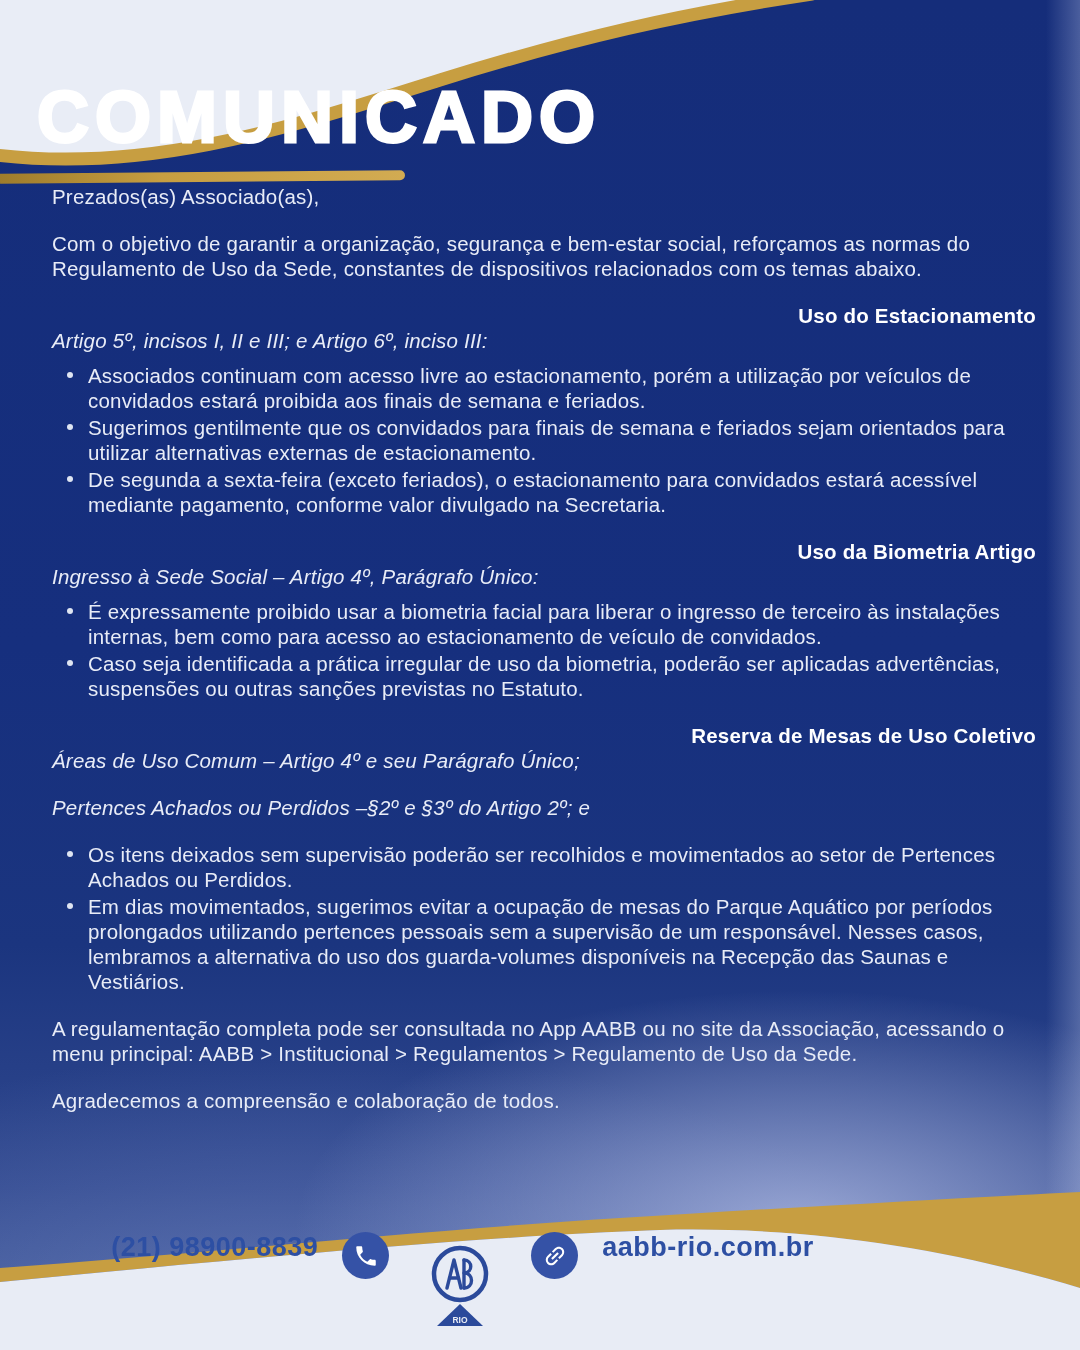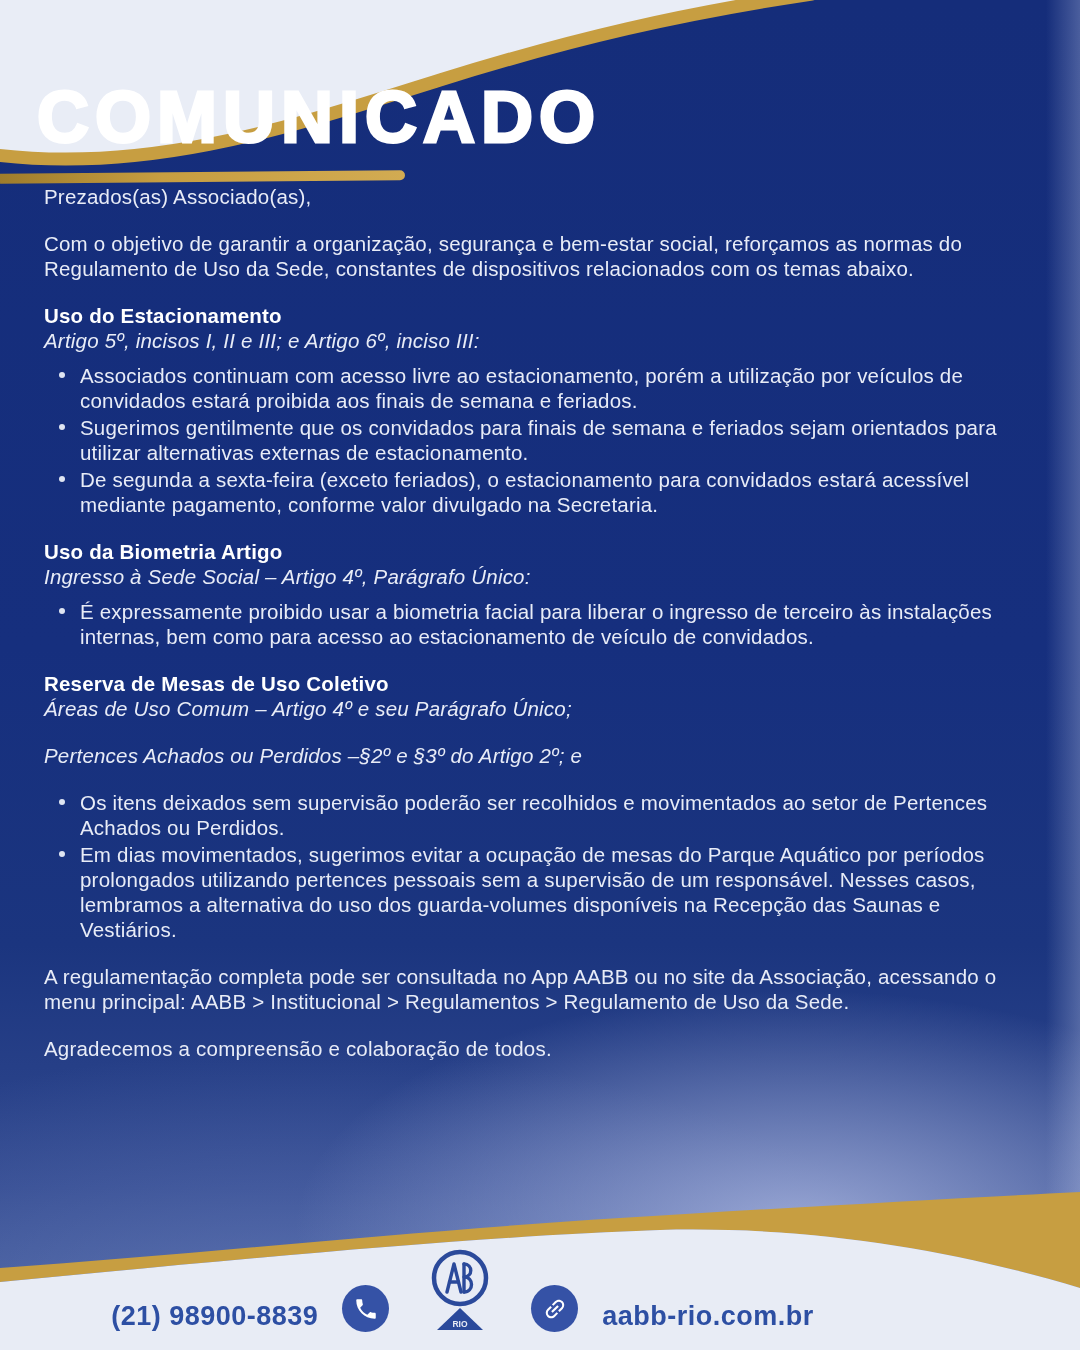--- a/index.html
+++ b/index.html
@@ -22,36 +22,36 @@
     position:absolute;left:37px;top:76px;margin:0;color:#ffffff;
     font-size:72px;font-weight:900;letter-spacing:6px;
     -webkit-text-stroke:3px #ffffff;
   }
   .title-underline{
     position:absolute;left:0;top:172px;width:405px;height:10px;
     background:linear-gradient(90deg,#9e7c2c,#c79e41 40%,#d2ab52);
     border-radius:0 7px 7px 0;transform:rotate(-0.5deg);
   }
   .content{
-    position:absolute;left:44px;right:44px;top:184px;
+    position:absolute;left:52px;right:44px;top:184px;
     color:#e8ecf7;font-size:20.5px;line-height:25px;letter-spacing:.2px;
   }
   .content p{margin:0 0 22px 0;}
-  .sec-heading{margin:6px 0 0 0;font-size:20.5px;font-weight:bold;color:#ffffff;line-height:25px;}
+  .sec-heading{margin:6px 0 0 0;font-size:20.5px;font-weight:bold;color:#ffffff;line-height:25px;text-align:right;}
   .sec-subtitle{font-style:italic;margin:0;line-height:25px;}
   .sec-subtitle.last{margin-bottom:10px;}
   ul.bullets{list-style:none;margin:10px 0 22px 0;padding:0 0 0 36px;}
   ul.bullets li{position:relative;margin:0 0 2px 0;}
   ul.bullets li::before{
     content:'';position:absolute;left:-21px;top:9px;width:6px;height:6px;border-radius:50%;
     background:#dfe5f2;
   }
   .footer-row{
     position:absolute;left:0;bottom:18px;width:925px;height:100px;
-    display:flex;align-items:flex-end;justify-content:center;gap:24px;
+    display:flex;align-items:flex-start;justify-content:center;gap:24px;
   }
   .footer-text{
     color:#2d4fa3;font-size:27px;font-weight:bold;letter-spacing:.5px;white-space:nowrap;
   }
   .icon-circle{
     width:47px;height:47px;border-radius:50%;background:#3552a6;
     display:flex;align-items:center;justify-content:center;flex:0 0 auto;
   }
   .icon-circle svg{display:block;}
   .logo-wrap{margin:0 14px;position:relative;top:12px;flex:0 0 auto;}
@@ -78,20 +78,21 @@
   <ul class="bullets">
     <li>Associados continuam com acesso livre ao estacionamento, porém a utilização por veículos de convidados estará proibida aos finais de semana e feriados.</li>
     <li>Sugerimos gentilmente que os convidados para finais de semana e feriados sejam orientados para utilizar alternativas externas de estacionamento.</li>
     <li>De segunda a sexta-feira (exceto feriados), o estacionamento para convidados estará acessível mediante pagamento, conforme valor divulgado na Secretaria.</li>
   </ul>
 
   <h2 class="sec-heading">Uso da Biometria Artigo</h2>
   <p class="sec-subtitle last">Ingresso à Sede Social – Artigo 4º, Parágrafo Único:</p>
   <ul class="bullets">
     <li>É expressamente proibido usar a biometria facial para liberar o ingresso de terceiro às instalações internas, bem como para acesso ao estacionamento de veículo de convidados.</li>
+    <li>Caso seja identificada a prática irregular de uso da biometria, poderão ser aplicadas advertências, suspensões ou outras sanções previstas no Estatuto.</li>
   </ul>
 
   <h2 class="sec-heading">Reserva de Mesas de Uso Coletivo</h2>
   <p class="sec-subtitle">Áreas de Uso Comum – Artigo 4º e seu Parágrafo Único;</p>
   <p class="sec-subtitle">Pertences Achados ou Perdidos –§2º e §3º do Artigo 2º; e</p>
   <ul class="bullets">
     <li>Os itens deixados sem supervisão poderão ser recolhidos e movimentados ao setor de Pertences Achados ou Perdidos.</li>
     <li>Em dias movimentados, sugerimos evitar a ocupação de mesas do Parque Aquático por períodos prolongados utilizando pertences pessoais sem a supervisão de um responsável. Nesses casos, lembramos a alternativa do uso dos guarda-volumes disponíveis na Recepção das Saunas e Vestiários.</li>
   </ul>
 

